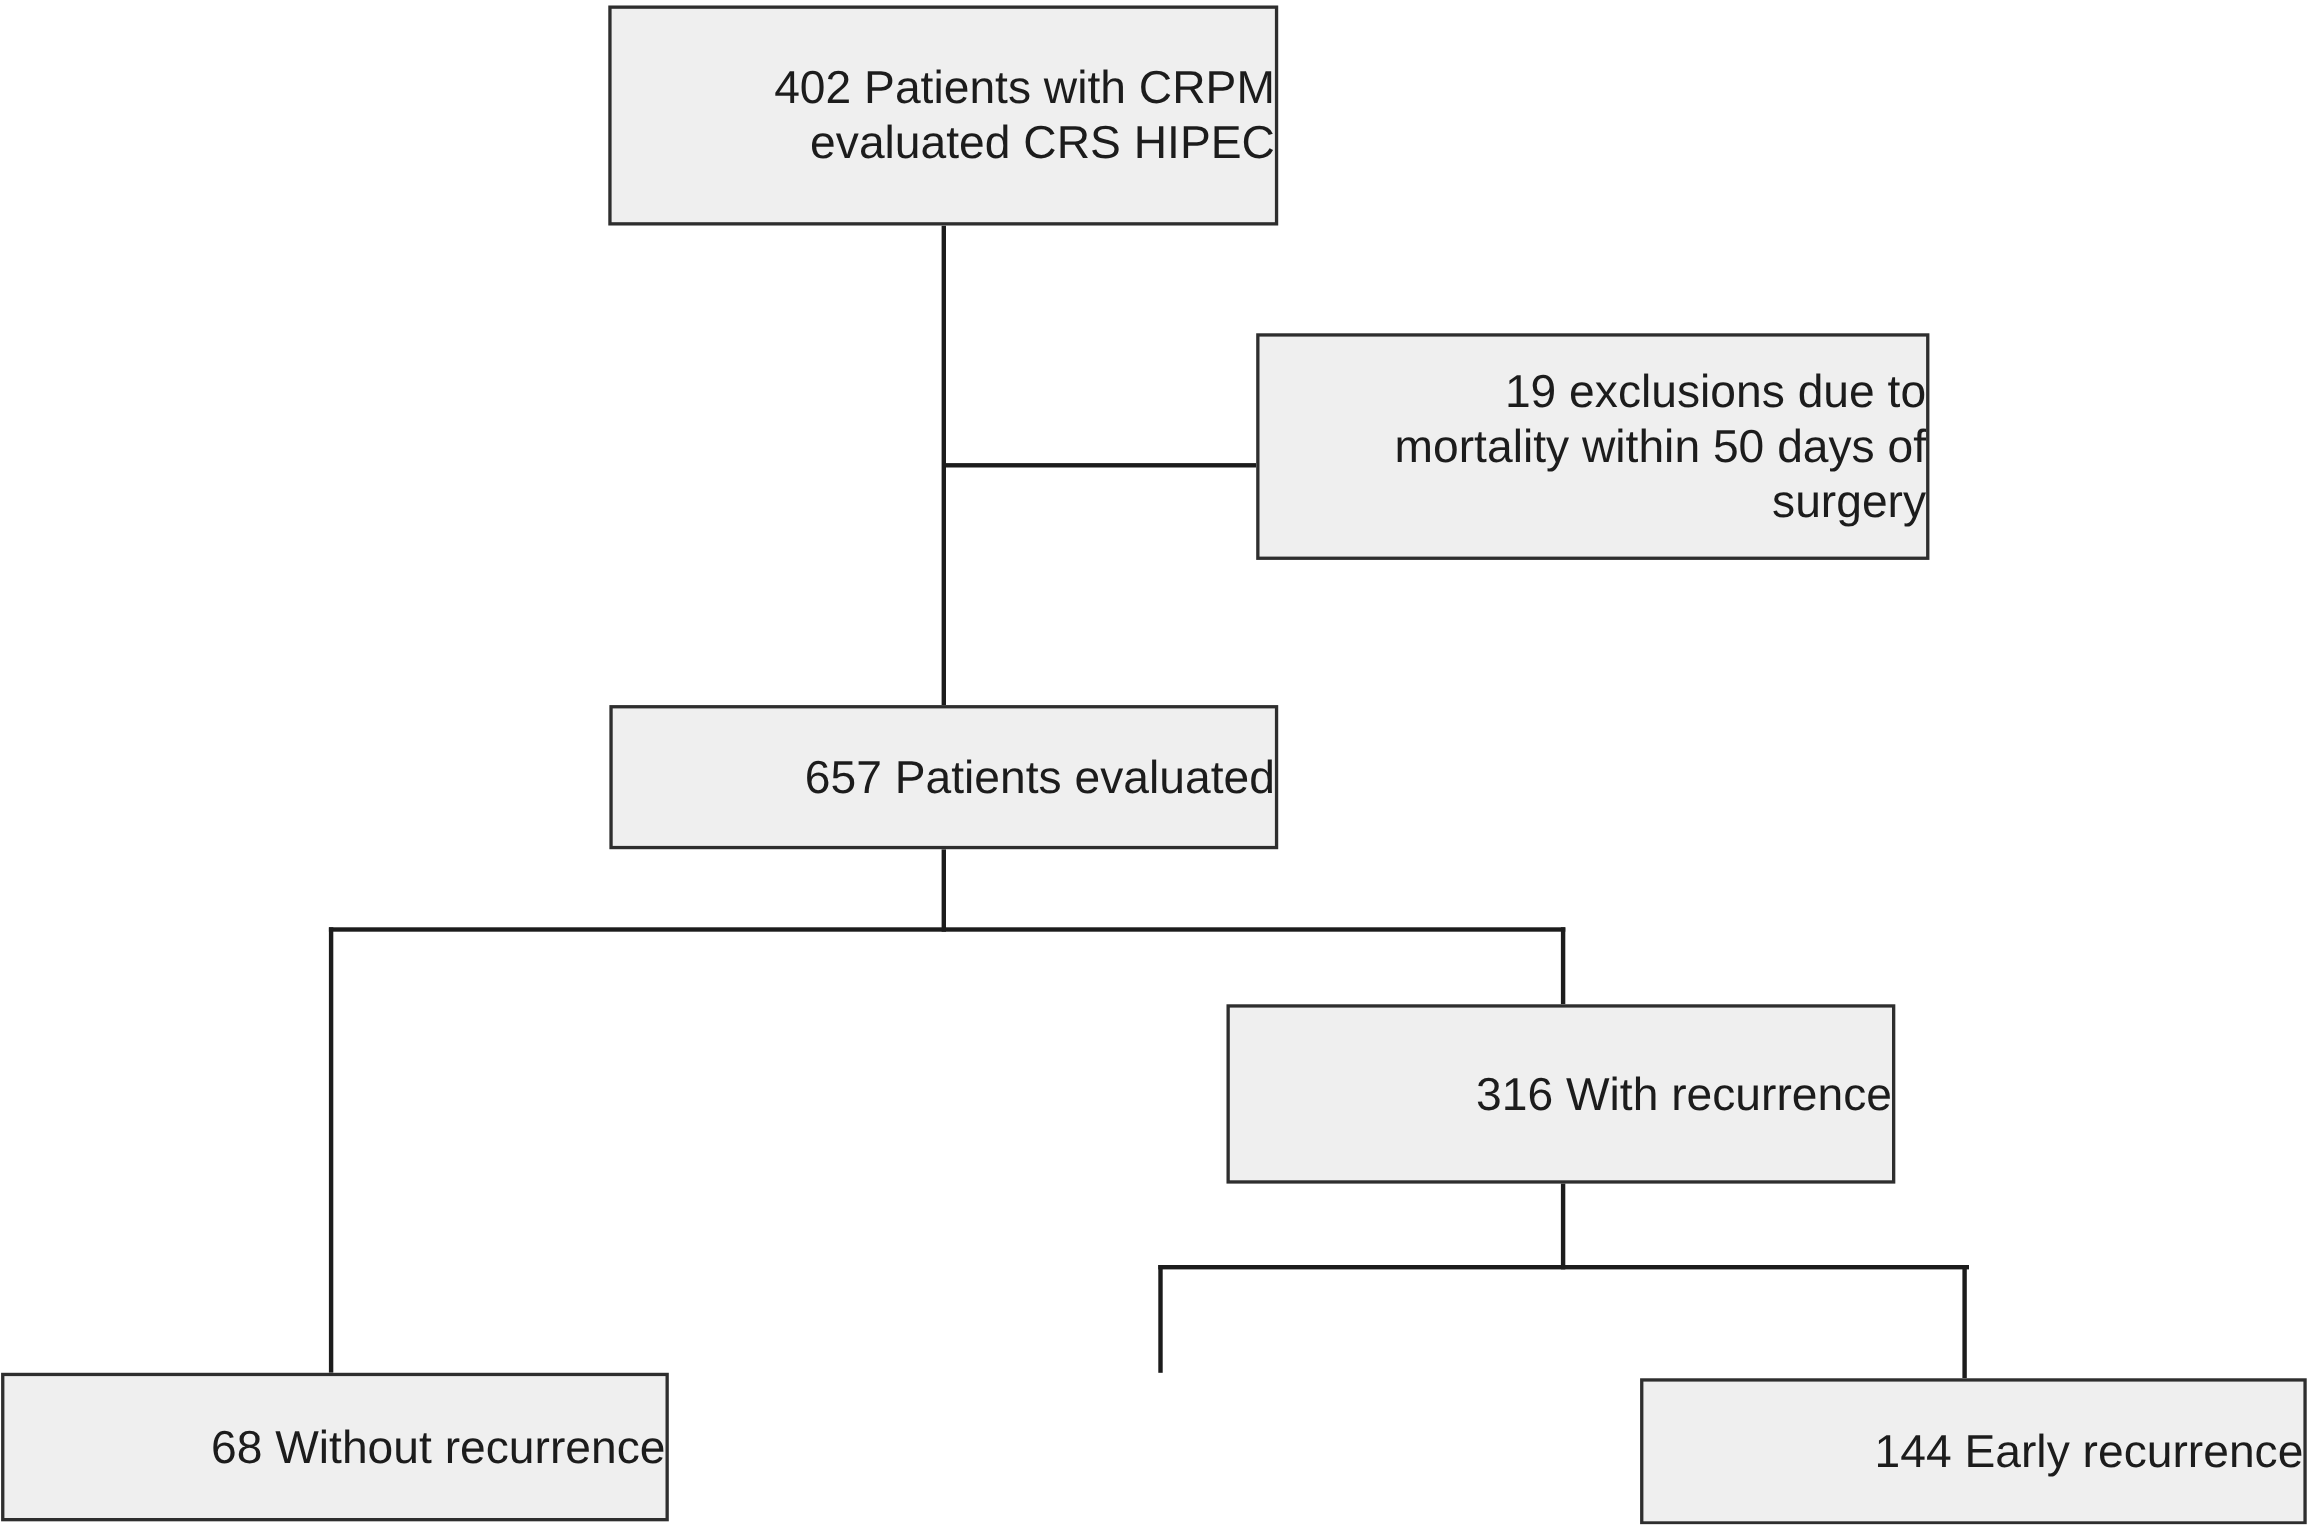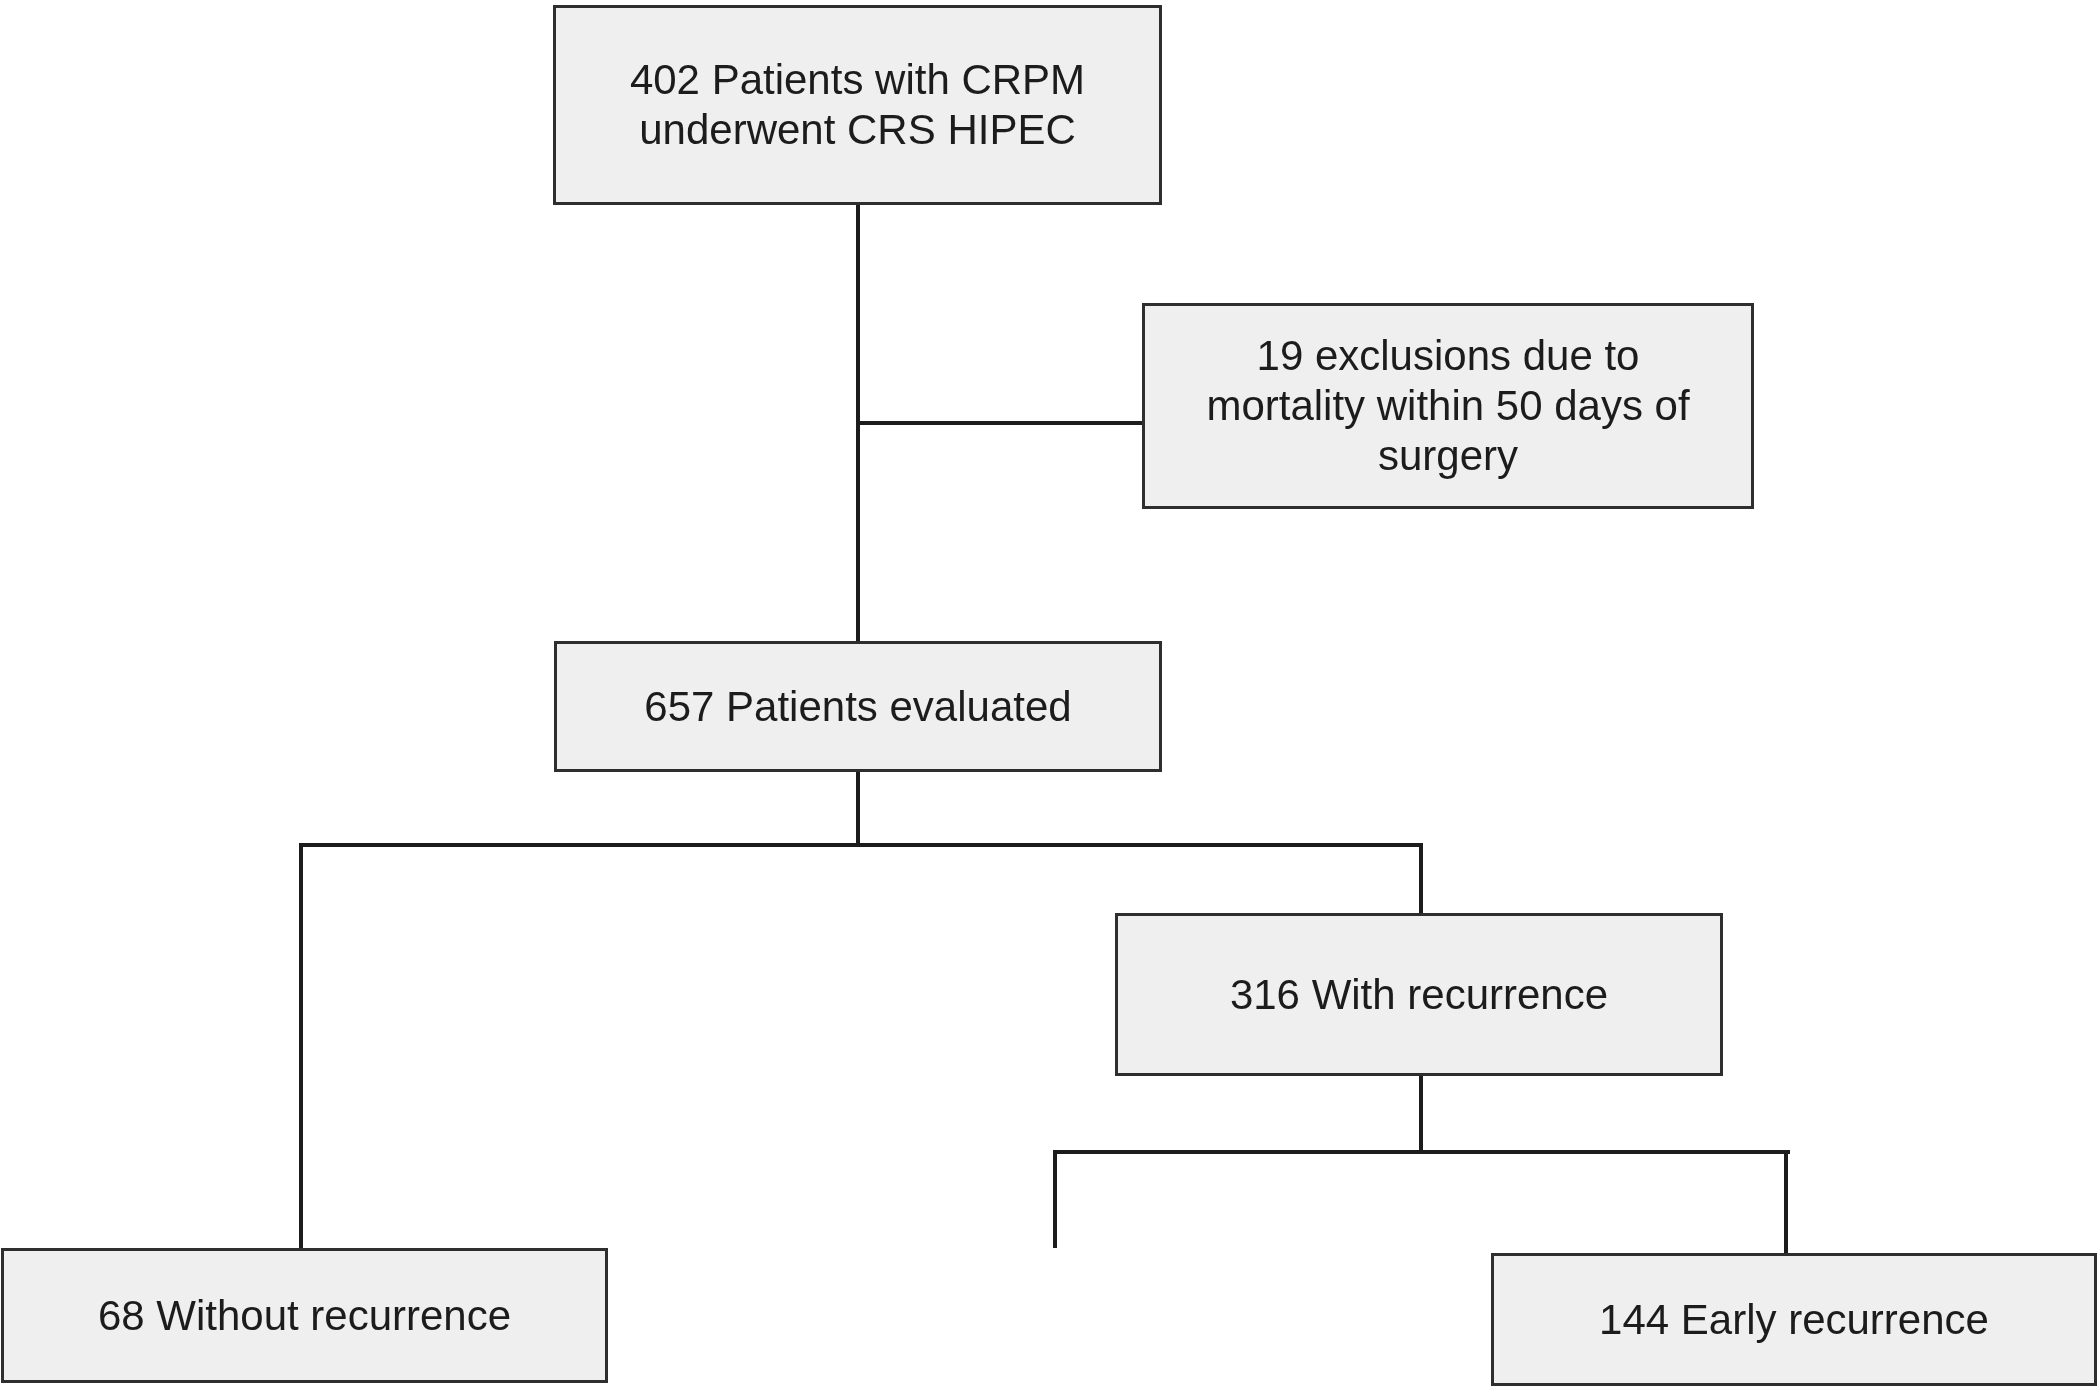--- a/index.html
+++ b/index.html
@@ -10,21 +10,21 @@
     font-family:"Liberation Sans", sans-serif;
     color:#1c1c1c;
     overflow:hidden;
   }
   .node{
     position:absolute;
     box-sizing:border-box;
     background:#efefef;
     border:3px solid #2e2e2e;
     display:flex;flex-direction:column;
-    align-items:center;justify-content:center;
+    align-items:flex-end;justify-content:center;
     text-align:center;
     font-size:42px;line-height:50px;
   }
   .node .ln{display:block;white-space:nowrap;}
   .line{position:absolute;background:#1c1c1c;}
 
   
   .n0{left:553px;top:5px;width:609px;height:200px;}
   .n1{left:1142px;top:303px;width:612px;height:206px;}
   .n2{left:554px;top:641px;width:608px;height:131px;}
@@ -56,21 +56,21 @@
   <div class="line l-h2"></div>
   <div class="line l-v3"></div>
   <div class="line l-v4"></div>
   <div class="line l-v5"></div>
   <div class="line l-h3"></div>
   <div class="line l-v6"></div>
   <div class="line l-v7"></div>
 
   <div class="node n0">
     <span class="ln">402 Patients with CRPM</span>
-    <span class="ln">underwent CRS HIPEC</span>
+    <span class="ln">evaluated CRS HIPEC</span>
   </div>
 
   <div class="node n1">
     <span class="ln">19 exclusions due to</span>
     <span class="ln">mortality within 50 days of</span>
     <span class="ln">surgery</span>
   </div>
 
   <div class="node n2">
     <span class="ln">657 Patients evaluated</span>

